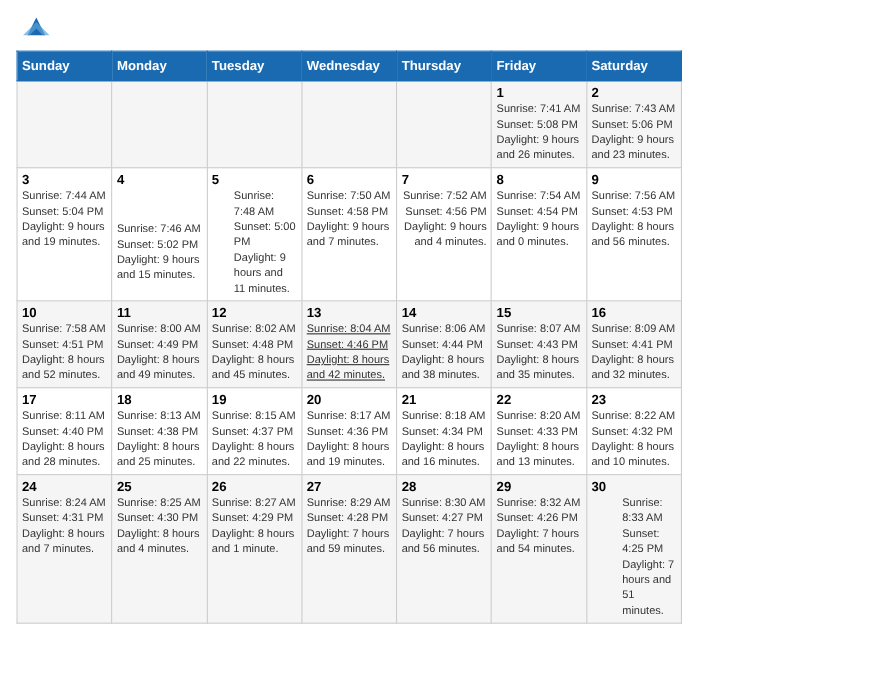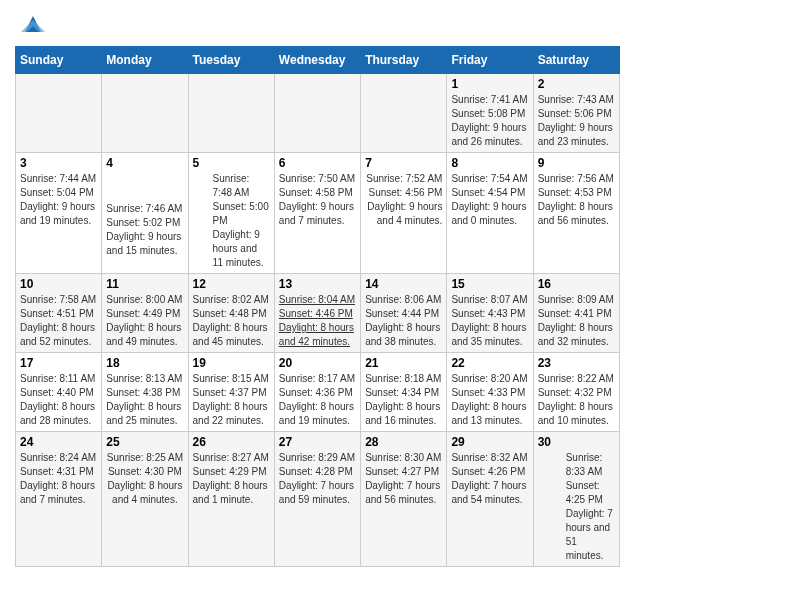--- a/index.html
+++ b/index.html
@@ -211,21 +211,21 @@
         </tr>
         <tr>
           <td>
             <span class="day-num">24</span>
             <div class="day-info" style="white-space: pre-line;">Sunrise: 8:24 AM
 Sunset: 4:31 PM
 Daylight: 8 hours and 7 minutes.</div>
           </td>
           <td>
             <span class="day-num">25</span>
-            <div class="day-info" style="white-space: pre-line; text-align: center;">Sunrise: 8:25 AM
+            <div class="day-info" style="white-space: pre-line;">Sunrise: 8:25 AM
 Sunset: 4:30 PM
 Daylight: 8 hours and 4 minutes.</div>
           </td>
           <td>
             <span class="day-num">26</span>
             <div class="day-info" style="white-space: pre-line;">Sunrise: 8:27 AM
 Sunset: 4:29 PM
 Daylight: 8 hours and 1 minute.</div>
           </td>
           <td>

